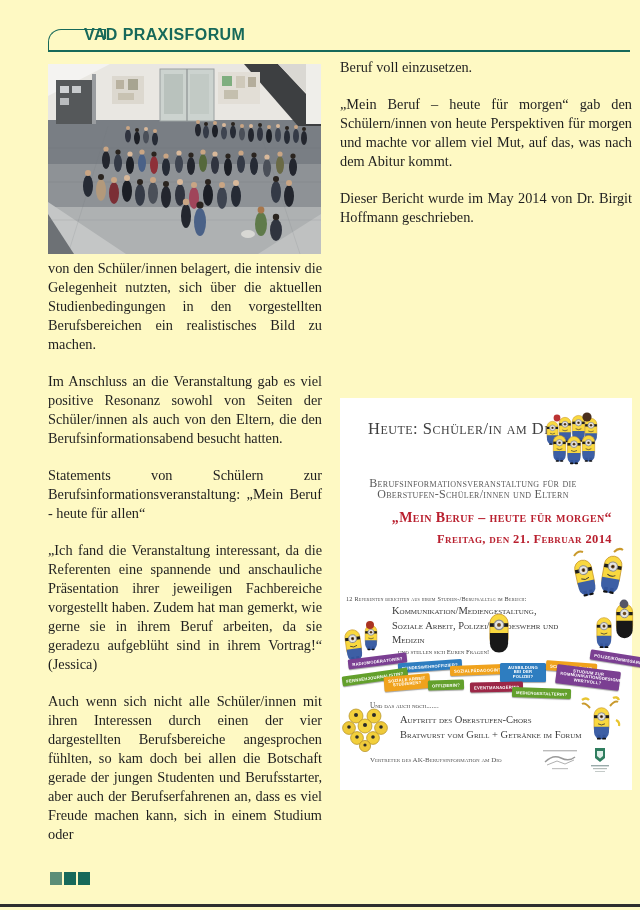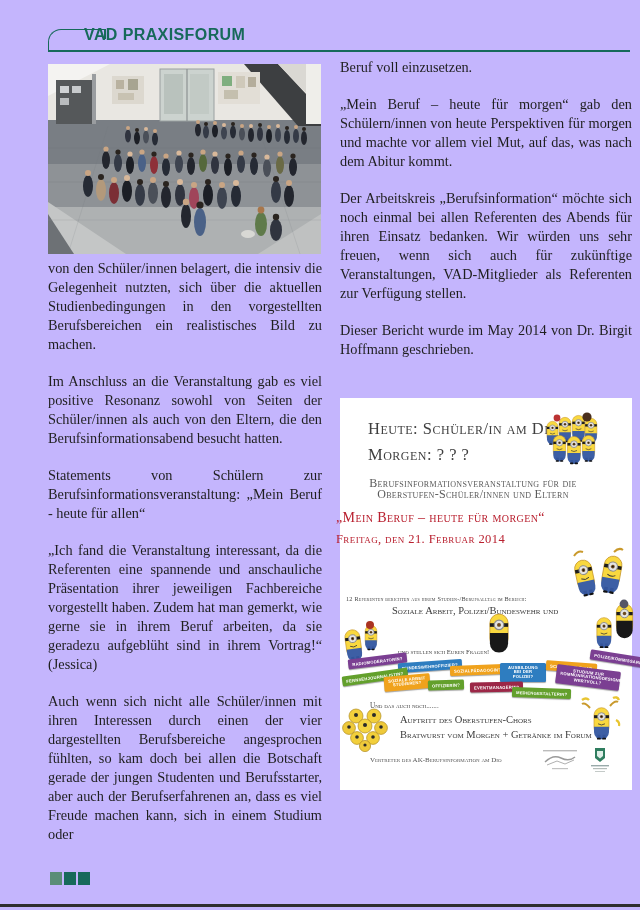--- a/index.html
+++ b/index.html
@@ -1,16 +1,16 @@
 <!DOCTYPE html>
 <html lang="de"><head>
 <meta charset="utf-8">
 <style>
   html,body{margin:0;padding:0;background:#ffffff;}
-  .page{position:relative;width:640px;height:910px;background:#c4b5fd;overflow:hidden;
+  .page{position:relative;width:640px;height:910px;background:#fef9c3;overflow:hidden;
         font-family:"Liberation Serif",serif;color:#1f1f1f;}
 
   
   .header-tab{position:absolute;left:48px;top:29px;width:56px;height:22px;
               border-left:1.6px solid;border-top:1.6px solid;border-top-left-radius:13px;}
   .header-tab-tick{position:absolute;left:104px;top:29px;width:1.6px;height:10px;}
   .header-title{position:absolute;left:84px;top:26px;font-family:"Liberation Sans",sans-serif;
                 font-weight:bold;font-size:16px;letter-spacing:.4px;}
   .header-rule{position:absolute;left:48px;top:50px;width:582px;height:2px;}
 
@@ -24,21 +24,21 @@
   .col-right{left:340px;top:58px;width:292px;}
   .col p{margin:0 0 18px 0;font-size:14.3px;line-height:19px;text-align:justify;}
 
   
   .flyer{position:absolute;left:340px;top:398px;width:292px;height:392px;background:#fff;
          font-variant:small-caps;}
   .flyer-title{position:absolute;left:28px;top:18px;font-size:16.5px;line-height:26px;
                color:#3f3f3f;letter-spacing:.5px;}
   .flyer-sub{position:absolute;left:0;top:80px;width:266px;text-align:center;font-size:12px;
              line-height:11px;color:#5a5a5a;letter-spacing:.3px;}
-  .flyer-red{position:absolute;width:276px;text-align:left;font-weight:normal;letter-spacing:.4px;}
+  .flyer-red{position:absolute;width:276px;text-align:right;font-weight:bold;letter-spacing:.4px;}
   .red1{left:-4px;top:112px;font-size:14px;}
   .red2{left:-4px;top:134px;font-size:12.5px;}
   .red3{left:-20px;top:153px;font-size:12.5px;}
   .flyer-intro{position:absolute;left:6px;top:197px;font-size:6.3px;color:#454545;letter-spacing:.2px;}
   .flyer-fields{position:absolute;left:52px;top:206px;font-size:10.5px;line-height:14.5px;color:#3a3a3a;}
   .flyer-questions{position:absolute;left:58px;top:250px;font-size:6.6px;color:#454545;}
   .flyer-also{position:absolute;left:30px;top:304px;font-size:7.2px;color:#454545;}
   .flyer-also-lines{position:absolute;left:60px;top:314px;font-size:10.5px;line-height:15px;color:#3a3a3a;}
   .flyer-note{position:absolute;left:30px;top:358px;font-size:7px;color:#555;}
 
@@ -227,21 +227,20 @@
     <p>von den Schüler/innen belagert, die intensiv die Gelegenheit nutzten, sich über die aktuellen Studienbedingungen in den vorgestellten Berufsbereichen ein realistisches Bild zu machen.</p>
     <p>Im Anschluss an die Veranstaltung gab es viel positive Resonanz sowohl von Seiten der Schüler/innen als auch von den Eltern, die den Berufsinformationsabend besucht hatten.</p>
     <p>Statements von Schülern zur Berufsinformationsveranstaltung: „Mein Beruf - heute für allen“</p>
     <p>„Ich fand die Veranstaltung interessant, da die Referenten eine spannende und anschauliche Präsentation ihrer jeweiligen Fachbereiche vorgestellt haben. Zudem hat man gemerkt, wie gerne sie in ihrem Beruf arbeiten, da sie geradezu aufgeblüht sind in ihrem Vortrag!“ (Jessica)</p>
     <p>Auch wenn sich nicht alle Schüler/innen mit ihren Interessen durch einen der vier dargestellten Berufsbereiche angesprochen fühlten, so kam doch bei allen die Botschaft gerade der jungen Studenten und Berufsstarter, aber auch der Berufserfahrenen an, dass es viel Freude machen kann, sich in einem Studium oder</p>
   </div>
 
   <div class="col col-right">
     <p>Beruf voll einzusetzen.</p>
     <p>„Mein Beruf – heute für morgen“ gab den Schülern/innen von heute Perspektiven für morgen und machte vor allem viel Mut, auf das, was nach dem Abitur kommt.</p>
-    <p>Der Arbeitskreis „Berufsinformation“ möchte sich noch einmal bei allen Referenten des Abends für ihren Einsatz bedanken. Wir würden uns sehr freuen, wenn sich auch für zukünftige Veranstaltungen, VAD-Mitglieder als Referenten zur Verfügung stellen.</p>
     <p>Dieser Bericht wurde im May 2014 von Dr. Birgit Hoffmann geschrieben.</p>
   </div>
 
   <div class="flyer">
 
     <svg width="0" height="0">
       <defs>
         <g id="minion">
           <rect x="3.5" y="1.5" width="13" height="24" rx="6.5" fill="#f9d83f" stroke="#c9992b" stroke-width="0.6"></rect>
           <rect x="3.5" y="8" width="13" height="2.6" fill="#1d1d1d"></rect>
@@ -262,21 +261,20 @@
           <circle cx="10" cy="9.2" r="1.4" fill="#6d4a1f"></circle>
           <path d="M3.5 15 h13 v7.5 a6.5 6.5 0 0 1 -13 0 z" fill="#181818"></path>
           <rect x="6.5" y="25" width="2.6" height="3" fill="#181818"></rect>
           <rect x="10.9" y="25" width="2.6" height="3" fill="#181818"></rect>
         </g>
       </defs>
     </svg>
 
     <div class="flyer-title">
       <div>Heute: Schüler/in am Dio</div>
-      <div>Morgen:  ? ? ?</div>
     </div>
 
     <svg style="left:202px;top:12px;" width="62" height="54" viewBox="0 0 62 54">
       <use href="#minion" transform="translate(2,10) scale(0.85)"></use>
       <use href="#minion" transform="translate(14,6) scale(0.9)"></use>
       <use href="#minion" transform="translate(27,4) scale(0.95)"></use>
       <use href="#minion" transform="translate(40,7) scale(0.9)"></use>
       <use href="#minion" transform="translate(8,24) scale(0.95)"></use>
       <use href="#minion" transform="translate(22,25) scale(1)"></use>
       <use href="#minion" transform="translate(37,24) scale(0.95)"></use>
@@ -295,21 +293,23 @@
     <svg style="left:228px;top:146px;" width="60" height="62" viewBox="0 0 60 62">
       <use href="#minion" transform="translate(4,14) scale(1.3) rotate(-12 10 15)"></use>
       <use href="#minion" transform="translate(30,10) scale(1.35) rotate(10 10 15)"></use>
       <path d="M6 12 q4 -6 9 -4" stroke="#c9992b" stroke-width="2" fill="none"></path>
       <path d="M46 8 q5 -5 9 -2" stroke="#c9992b" stroke-width="2" fill="none"></path>
     </svg>
 
     <div class="flyer-intro">12 Referenten berichten aus ihrem Studien-/Berufsalltag im Bereich:</div>
 
     <div class="flyer-fields">
+      <div>Kommunikation/Mediengestaltung,</div>
       <div>Soziale Arbeit, Polizei/Bundeswehr und</div>
+      <div>Medizin</div>
     </div>
     <div class="flyer-questions">und stellen sich Euren Fragen!</div>
 
     <svg style="left:0px;top:222px;" width="42" height="50" viewBox="0 0 42 50">
       <use href="#minion" transform="translate(2,8) scale(1.15) rotate(-8 10 15)"></use>
       <use href="#minion" transform="translate(22,4) scale(0.9)"></use>
       <circle cx="30" cy="5" r="4" fill="#a32"></circle>
     </svg>
     <svg style="left:142px;top:210px;" width="26" height="52" viewBox="0 0 26 52">
       <use href="#minion-dark" transform="translate(3,4) scale(1.4)"></use>
@@ -355,21 +355,21 @@
             <circle cx="39" cy="23" r="1.8"></circle>
             <circle cx="15" cy="33" r="1.8"></circle>
           <circle cx="31" cy="33" r="1.8"></circle>
             <circle cx="23" cy="41" r="1.6"></circle>
         </g>
       </g>
     </svg>
 
     <div class="flyer-also-lines">
       <div>Auftritt des Oberstufen-Chors</div>
-      <div>Bratwurst vom Morgen + Getränke im Forum</div>
+      <div>Bratwurst vom Grill + Getränke im Forum</div>
     </div>
 
     <svg style="left:240px;top:296px;" width="42" height="50" viewBox="0 0 42 50">
       <use href="#minion" transform="translate(10,12) scale(1.15)"></use>
       <path d="M10 14 q-5 -6 -8 -4" stroke="#c9992b" stroke-width="2" fill="none"></path>
       <path d="M30 12 q5 -6 8 -4" stroke="#c9992b" stroke-width="2" fill="none"></path>
       <path d="M2 6 q4 -3 7 0" stroke="#e8c531" stroke-width="2.4" fill="none"></path>
       <path d="M33 4 q4 -2 6 2" stroke="#e8c531" stroke-width="2.4" fill="none"></path>
       <path d="M36 26 q4 2 3 6" stroke="#e8c531" stroke-width="2.2" fill="none"></path>
     </svg>

